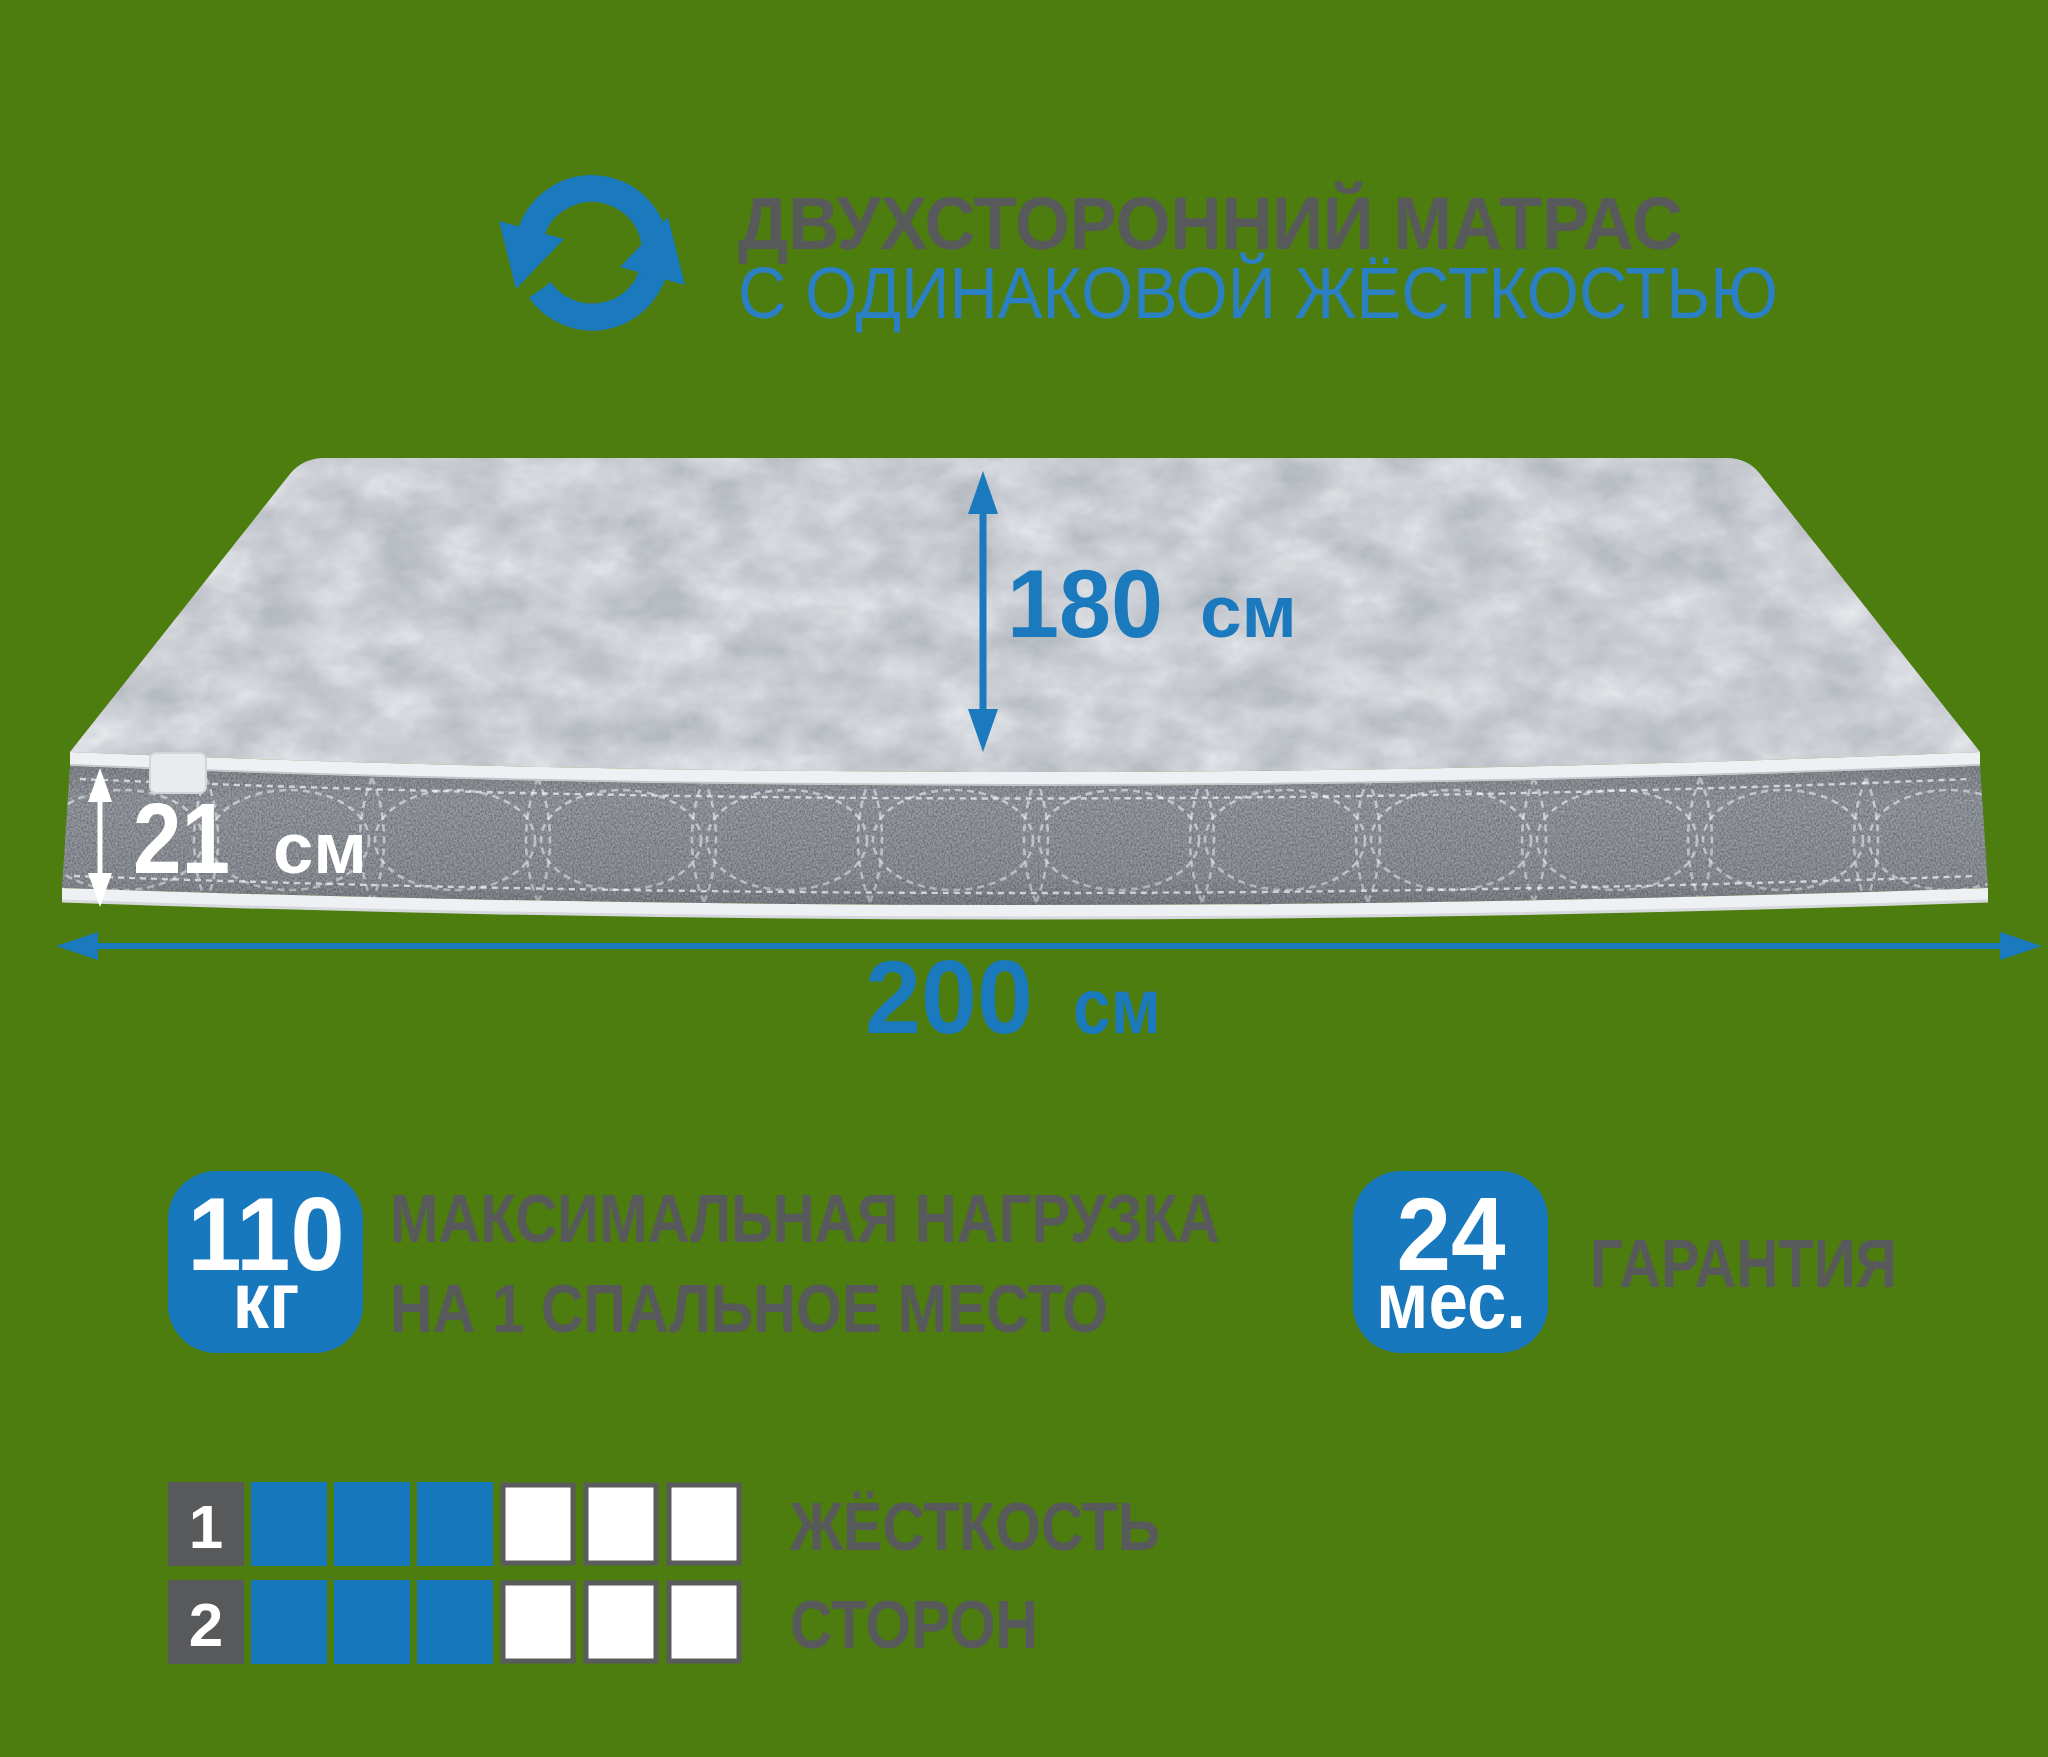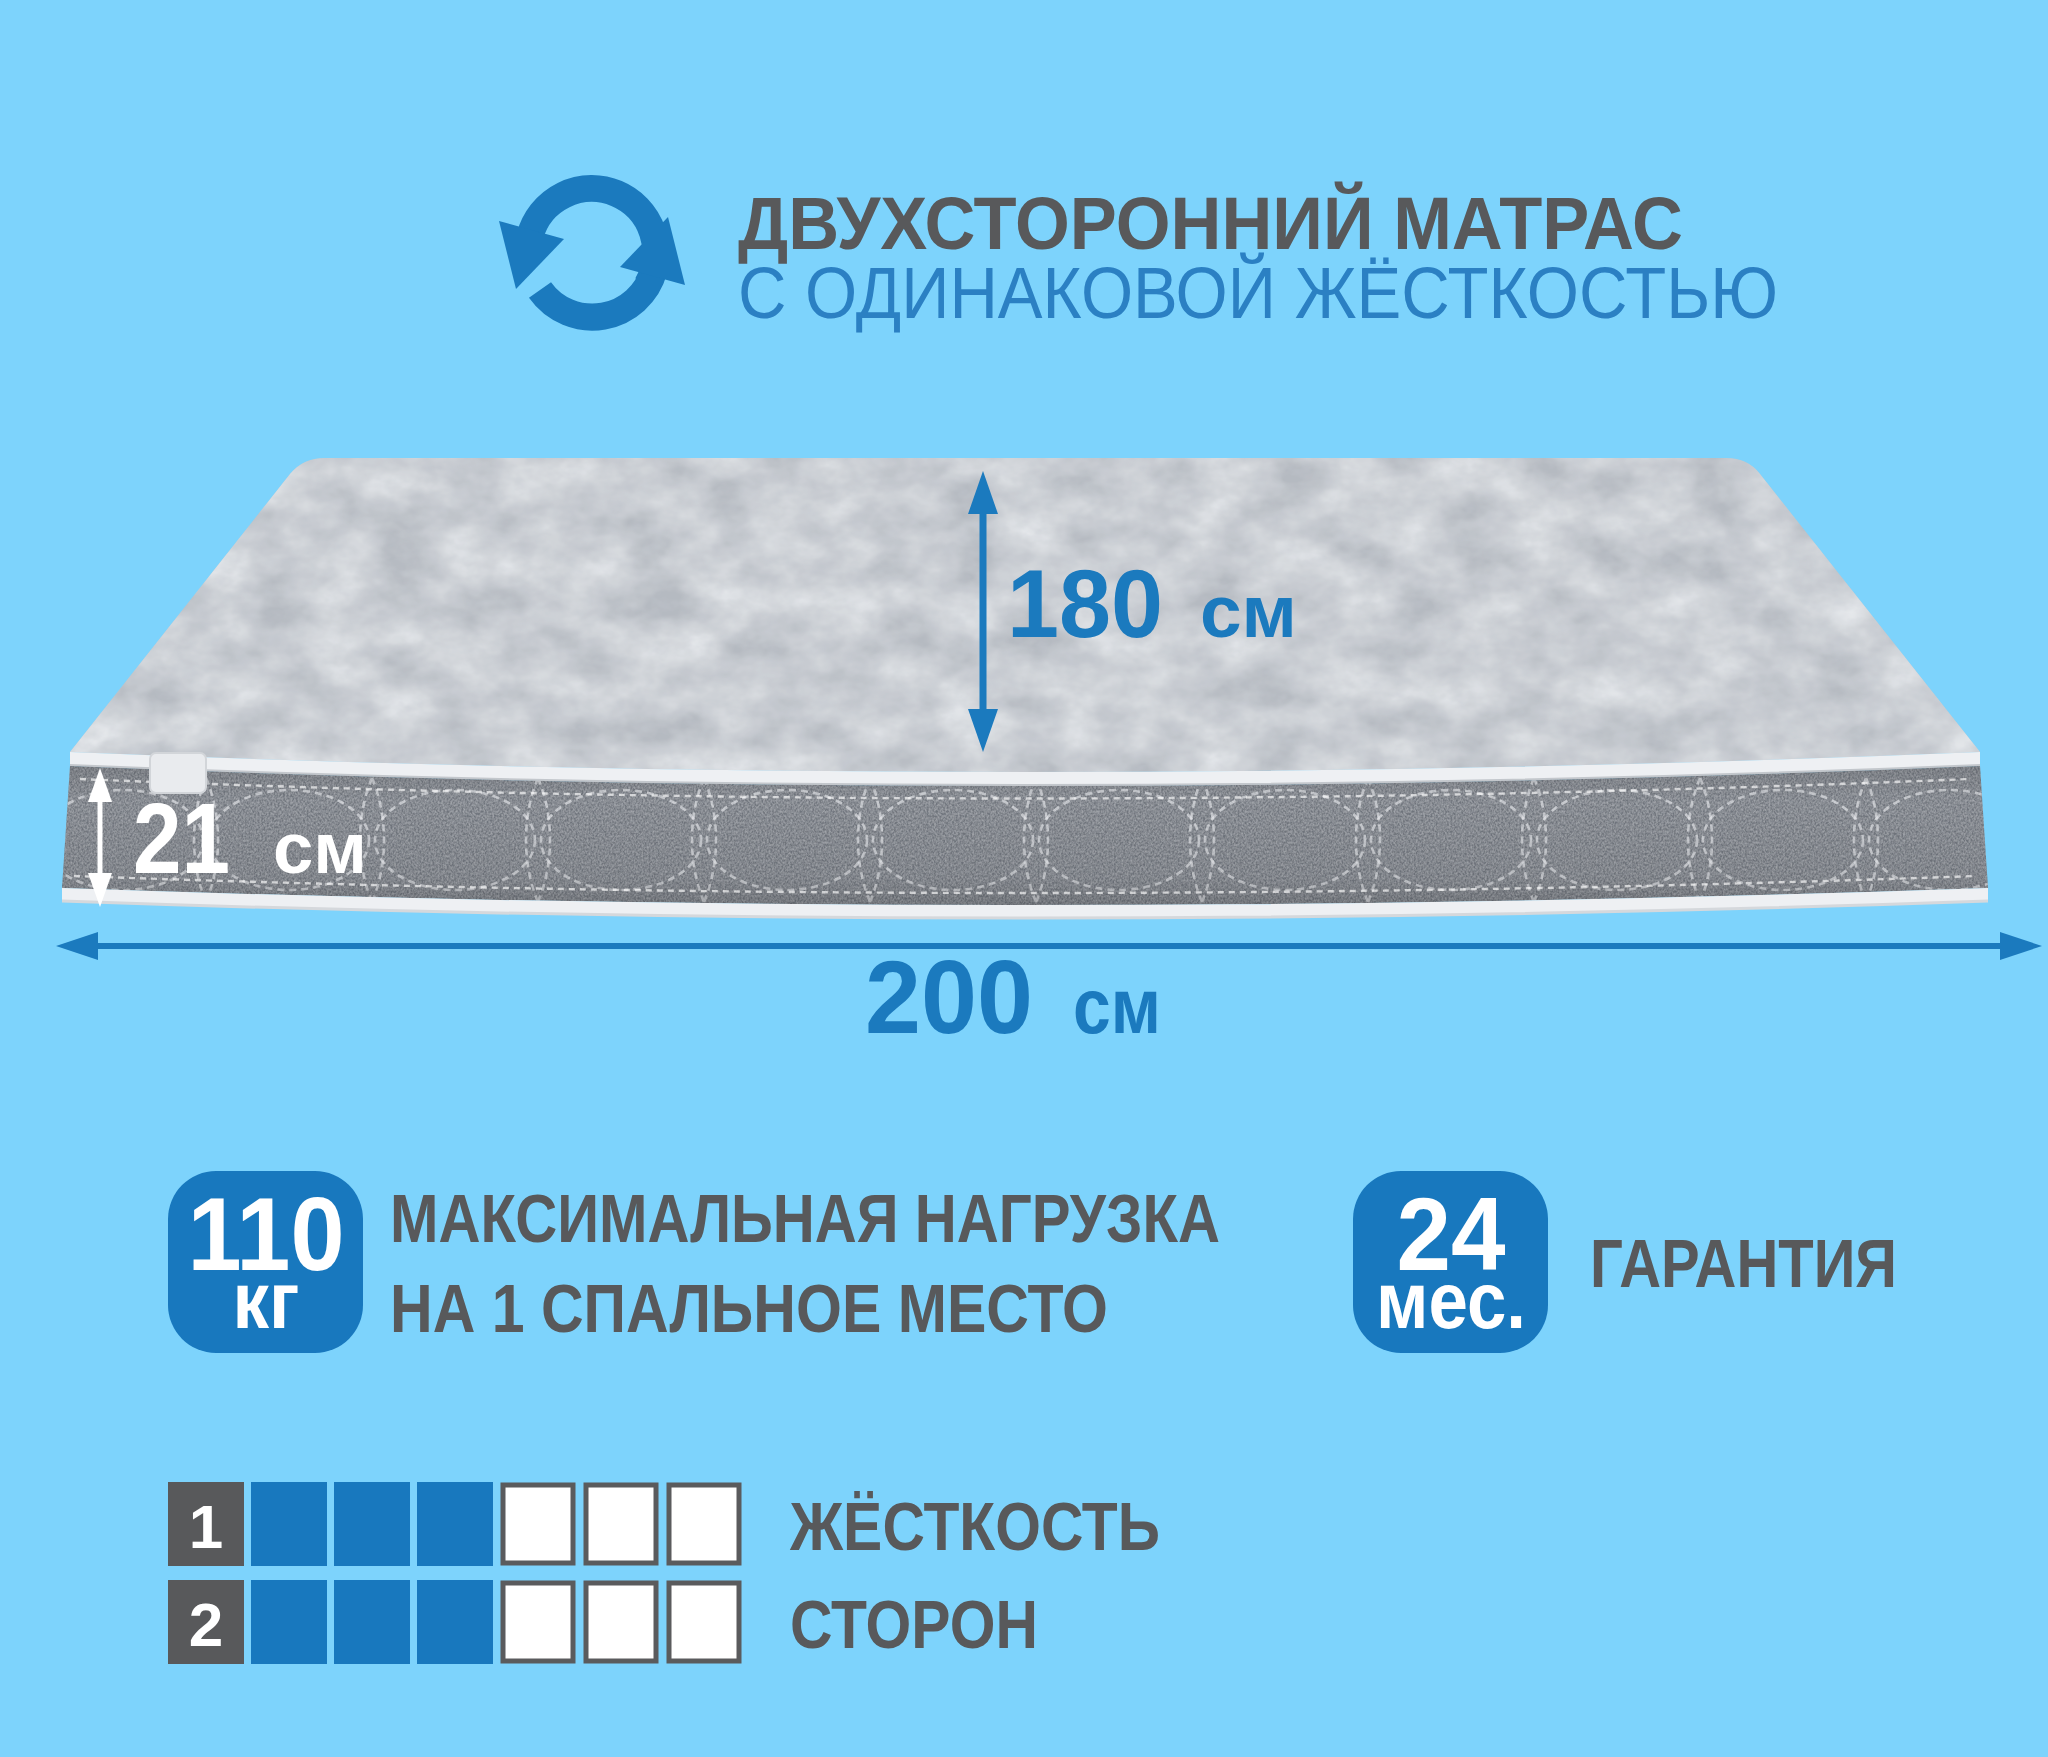--- a/index.html
+++ b/index.html
@@ -1,16 +1,16 @@
 <!DOCTYPE html>
 <html><head>
 <meta charset="utf-8">
 <style>
   html,body{margin:0;padding:0;background:#ffffff;}
-  .canvas{position:relative;width:2048px;height:1757px;background:#7dd3fc;overflow:hidden;}
+  .canvas{position:relative;width:2048px;height:1757px;background:#4d7c0f;overflow:hidden;}
   svg{position:absolute;left:0;top:0;}
   text{font-family:"Liberation Sans", sans-serif;}
   .t-title{font-size:74px;font-weight:bold;fill:#58595b;}
   .t-subtitle{font-size:73px;font-weight:normal;fill:#2b80c3;}
   .t-dim-big{font-size:97px;font-weight:bold;fill:#1b7abe;}
   .t-dim-unit{font-size:75px;font-weight:bold;fill:#1b7abe;}
   .t-dim-big-w{font-size:100px;font-weight:bold;fill:#ffffff;}
   .t-dim-unit-w{font-size:72px;font-weight:bold;fill:#ffffff;}
   .t-len-big{font-size:104px;font-weight:bold;fill:#1b7abe;}
   .t-len-unit{font-size:78px;font-weight:bold;fill:#1b7abe;}

